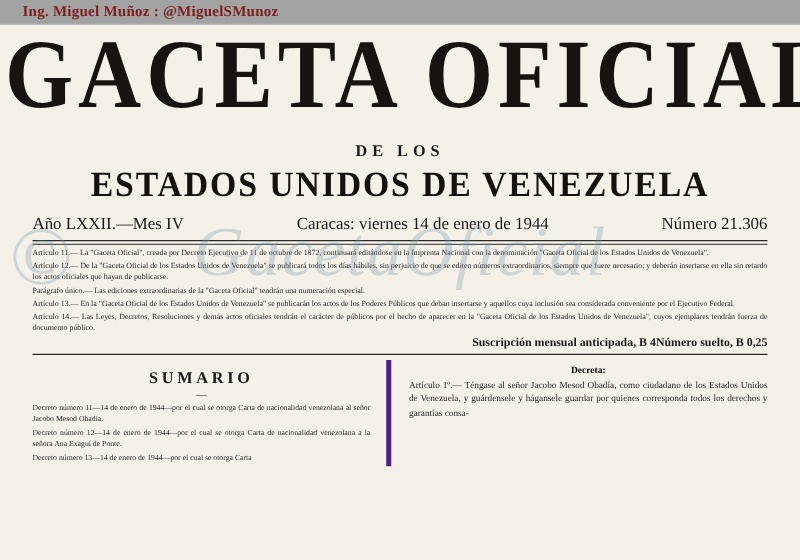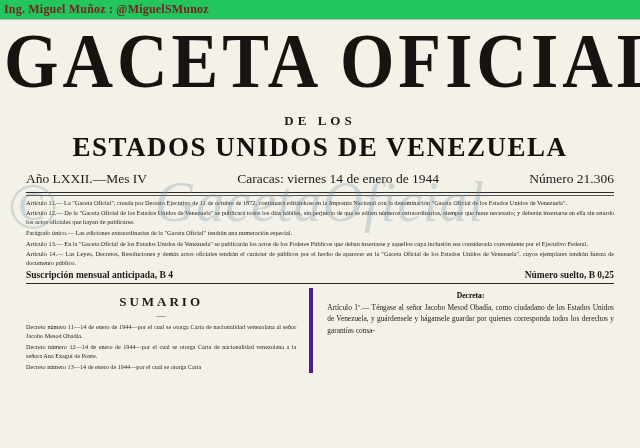--- a/index.html
+++ b/index.html
@@ -13,25 +13,25 @@
   .page{
     position:absolute;
     inset:0;
     background:#f2efe7;
   }
   
   .credit-bar{
     position:absolute;
     top:0;left:0;right:0;
     height:20px;
-    background:#22c55e;
+    background:#a3a3a3;
     border-bottom:1px solid #bdbdbd;
     display:flex;
     align-items:center;
-    padding-left:4px;
+    padding-left:18px;
     box-sizing:border-box;
   }
   .credit-text{
     font-family:"Liberation Serif", serif;
     font-size:12px;
     font-weight:bold;
     color:#7a1f1f;
     letter-spacing:0.2px;
     white-space:nowrap;
   }
@@ -103,21 +103,21 @@
   .law-body{
     margin:2px 26px 0 26px;
     font-size:6.3px;
     line-height:1.45;
     text-align:justify;
     color:#242424;
   }
   .law-body p{margin:0 0 1.5px 0;}
   .sub-line{
     display:flex;
-    justify-content:space-between;
+    justify-content:flex-end;
     margin:3px 26px 0 26px;
     font-size:9.5px;
     font-weight:bold;
     color:#1b1b1b;
   }
   .rule2{height:1px;background:#2a2a2a;margin:3px 26px 0 26px;}
   
   .cols{
     display:flex;
     margin:4px 26px 0 26px;

